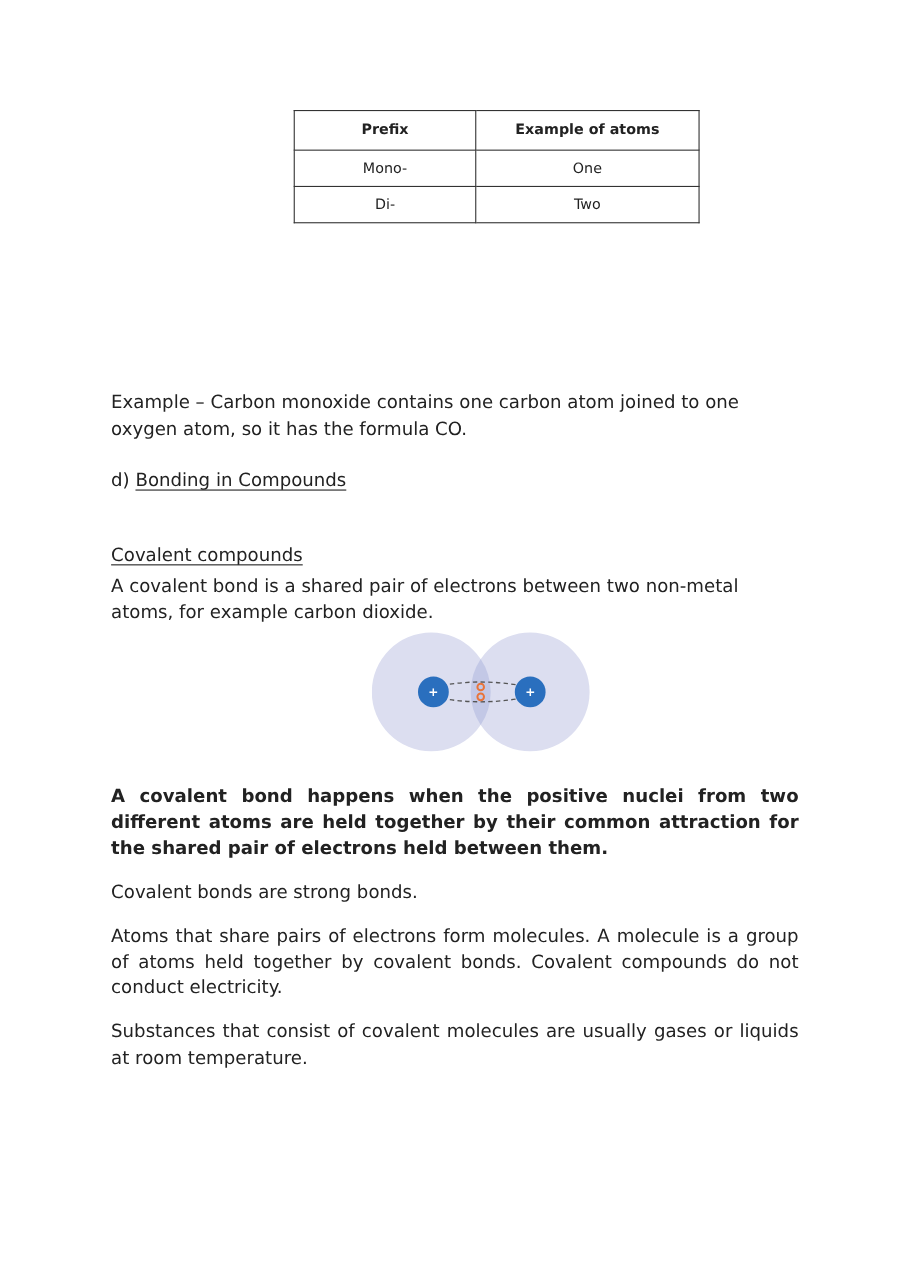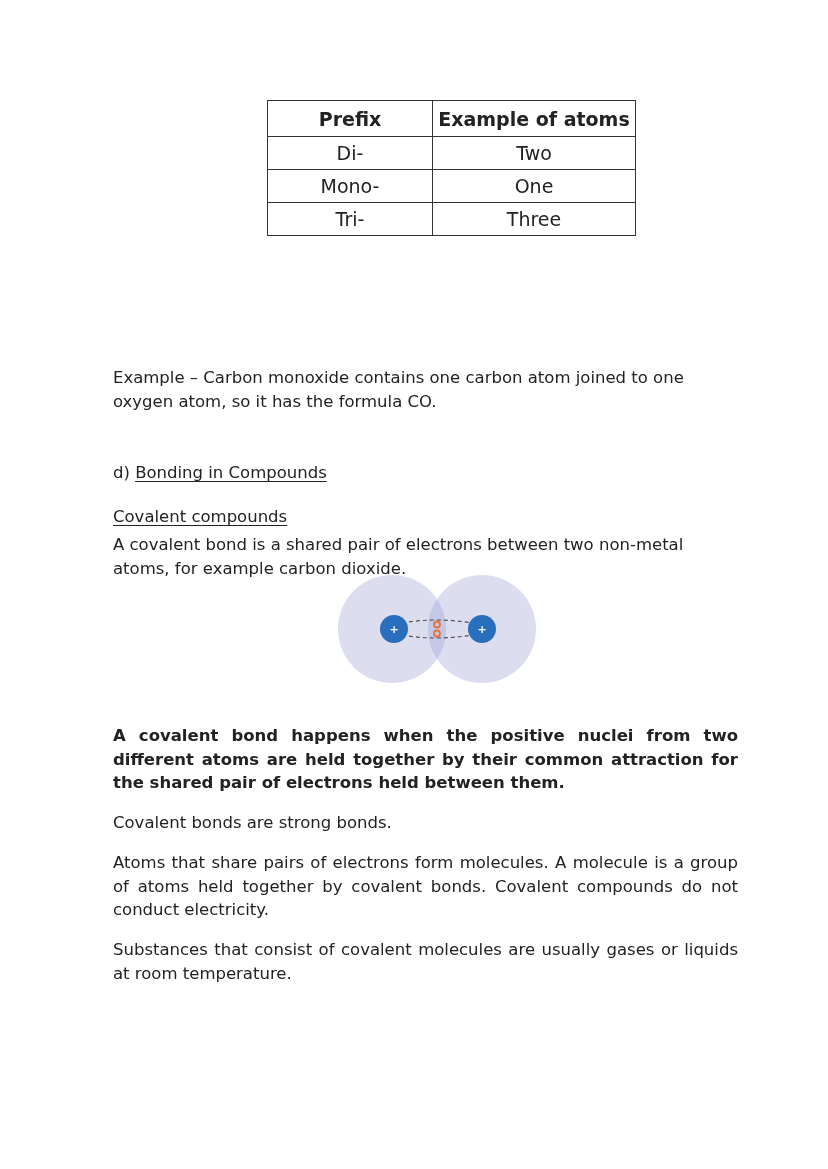--- a/index.html
+++ b/index.html
@@ -1,58 +1,54 @@
 <!DOCTYPE html>
 <html><head>
   <meta charset="utf-8">
   <style>
     html, body { margin: 0; padding: 0; background: #ffffff; }
     body { width: 828px; height: 1169px; position: relative; overflow: hidden;
            font-family: "DejaVu Sans", sans-serif; color: #222; }
     .prefix-table { position: absolute; left: 267px; top: 100px; width: 369px;
-                    border-collapse: collapse; font-size: 19px; }
+                    border-collapse: collapse; font-size: 13px; }
     .prefix-table th, .prefix-table td { border: 1.3px solid #333; text-align: center;
                     height: 32px; padding: 0; font-weight: normal; }
     .prefix-table th { font-weight: bold; height: 35px; }
     .prefix-table th:first-child, .prefix-table td:first-child { width: 164px; }
     .text { position: absolute; left: 101px; width: 625px; font-size: 16.5px;
-            line-height: 23.5px; margin: 12px; }
+            line-height: 23.5px; margin: 0; }
     .justify { text-align: justify; text-align-last: left; }
     .u { text-decoration: underline; text-underline-offset: 3px; }
     #diagram { position: absolute; left: 338px; top: 573px; }
   </style>
 </head>
 <body>
 
 <table class="prefix-table">
   <thead>
     <tr>
       <th>Prefix</th>
       <th>Example of atoms</th>
     </tr>
   </thead>
   <tbody>
     <tr>
-      <td>Di-</td>
-      <td>Two</td>
-    </tr>
-    <tr>
       <td>Mono-</td>
       <td>One</td>
     </tr>
     <tr>
-      <td>Tri-</td>
-      <td>Three</td>
+      <td>Di-</td>
+      <td>Two</td>
     </tr>
   </tbody>
 </table>
 
 <p class="text" style="top:354px; width:600px;">Example – Carbon monoxide contains one carbon atom joined to one oxygen atom, so it has the formula CO.</p>
 
-<p class="text" style="top:449px;"><span>d) </span><span class="u">Bonding in Compounds</span></p>
+<p class="text" style="top:425px;"><span>d) </span><span class="u">Bonding in Compounds</span></p>
 
 <p class="text u" style="top:493px; width:auto;">Covalent compounds</p>
 
 <p class="text" style="top:521px;">A covalent bond is a shared pair of electrons between two non-metal atoms, for example carbon dioxide.</p>
 
 <svg id="diagram" width="200" height="112" viewBox="0 0 200 112">
   <circle cx="54" cy="56" r="54" fill="#dcdef0"></circle>
   <circle cx="144" cy="56" r="54" fill="#dcdef0"></circle>
   <path d="M99 26 A54 54 0 0 1 99 86 A54 54 0 0 1 99 26 Z" fill="#c3c8e6"></path>
   <path d="M64 50 Q99 44 134 50" fill="none" stroke="#555" stroke-width="1.2" stroke-dasharray="4 3"></path>

